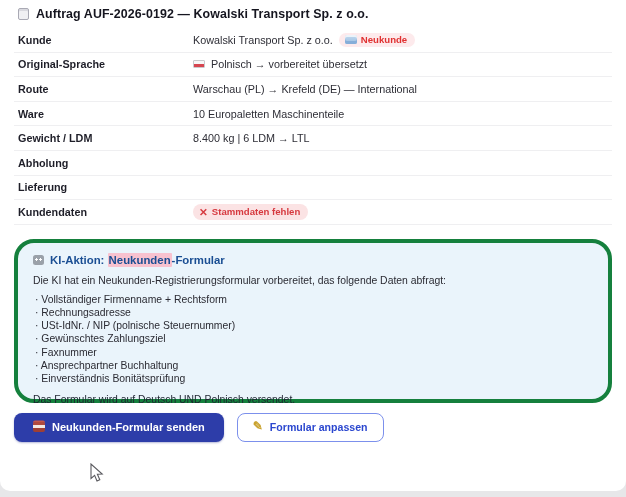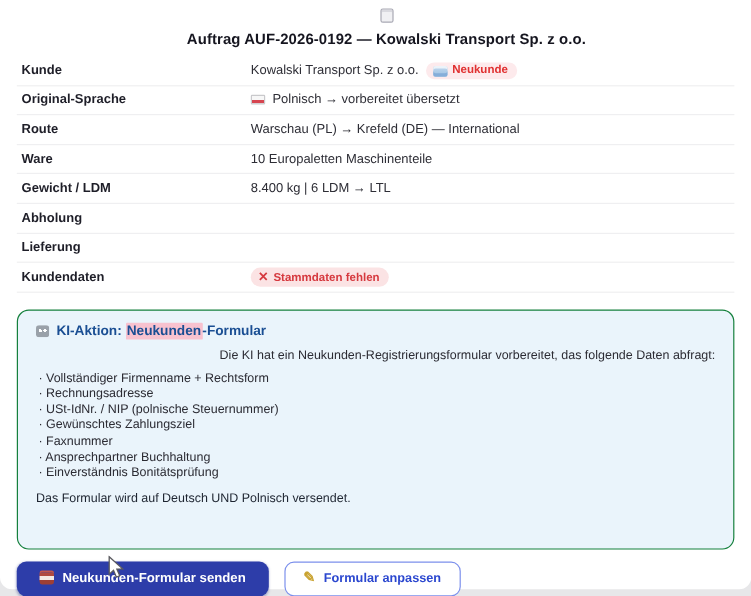--- a/index.html
+++ b/index.html
@@ -1,47 +1,47 @@
 <!DOCTYPE html>
 <html><head>
 <meta charset="utf-8">
 <style>
   * { margin:0; padding:0; box-sizing:border-box; }
   html,body { width:626px; height:497px; overflow:hidden; }
   body { background:#e7e7e9; font-family:"Liberation Sans", sans-serif; -webkit-font-smoothing:antialiased; }
   .page { position:relative; width:626px; height:491px; background:#ffffff; border-radius:0 0 10px 10px; }
 
   
-  .title-bar { display:flex; align-items:center; gap:7px; padding:7px 0 0 18px;flex-direction:column; }
+  .title-bar { display:flex; align-items:center; gap:7px; padding:7px 0 0 18px; }
   .clipboard { width:11px; height:12px; background:#f0f0f3; border:1.6px solid #a9a9b4; border-radius:2px; box-shadow:inset 0 2px 0 #d9d9df; }
   .title-text { font-size:12.4px; font-weight:700; color:#15151f; letter-spacing:.1px; }
 
   
   .table { margin-top:7px; }
   .row { display:flex; align-items:center; height:24.6px; margin:0 14px; padding-left:4px; border-bottom:1px solid #efeff1; }
-  .row-label { width:191px; font-size:10.8px; font-weight:700; color:#1e1e28; flex:none; }
+  .row-label { width:175px; font-size:10.8px; font-weight:700; color:#1e1e28; flex:none; }
   .row-value { font-size:10.8px; color:#2e2e36; display:flex; align-items:center; gap:6px; }
 
-  .badge { display:inline-flex; align-items:flex-end; gap:4px; border-radius:9px; padding:2.5px 8px 2.5px 6px; font-size:9.6px; font-weight:700; line-height:1; }
+  .badge { display:inline-flex; align-items:flex-start; gap:4px; border-radius:9px; padding:2.5px 8px 2.5px 6px; font-size:9.6px; font-weight:700; line-height:1; }
   .badge-pink { background:#fdeaec; color:#e03131; }
   .badge-green { background:#e2f7e8; color:#2f9e44; }
   .badge-red { background:#fbe3e4; color:#d6393f; }
   .idcard { width:12px; height:9px; border-radius:2px; background:linear-gradient(#c3d9ee,#9bbfe2); box-shadow:inset 0 -3px 0 #86aed9, inset 0 2px 0 rgba(255,255,255,.7); }
   .checkbox { width:10px; height:10px; border-radius:2.5px; background:#3bb54a; color:#fff; font-size:8px; font-weight:700; display:flex; align-items:center; justify-content:center; }
   .xmark { color:#d6393f; font-size:10.5px; font-weight:700; line-height:1; }
   .flag-pl { width:12px; height:8px; border-radius:1px; background:linear-gradient(#f7f7f7 50%, #d64550 50%); border:.5px solid #c9c9cc; flex:none; }
 
   
-  .ai-box { margin:14px 14px 0 14px; height:200px; background:#eaf4fb; border:1px solid #15803d; border-radius:10px; padding:11px 15px 10px 15px; }
+  .ai-box { margin:14px 14px 0 14px; height:164px; background:#eaf4fb; border:4px solid #15803d; border-radius:20px; padding:11px 15px 10px 15px; }
   .ai-head { display:flex; align-items:center; gap:6px; margin-bottom:9px; }
   .robot { width:11px; height:10px; border-radius:2.5px; background:#9aa1a9;
            background-image:radial-gradient(circle 1.4px at 3.5px 4.5px,#fff 99%,transparent), radial-gradient(circle 1.4px at 7.5px 4.5px,#fff 99%,transparent); }
   .ai-title { font-size:11.4px; font-weight:700; color:#1a4e93; }
   .hl { background:#f8c2cf; padding:1px 1px; border-radius:1px; }
-  .ai-intro { font-size:10.4px; color:#2b2b33; margin-bottom:7px;text-align:right; }
+  .ai-intro { font-size:10.4px; color:#2b2b33; margin-bottom:7px; }
   .ai-item { font-size:10.4px; color:#2b2b33; line-height:13.2px; padding-left:2px; }
   .ai-item::before { content:"· "; color:#2b2b33; }
   .ai-footer { margin-top:9px; font-size:10.4px; font-weight:400; color:#1d2430; }
 
   
   .actions { display:flex; align-items:center; gap:13px; margin:10px 14px 0 14px; }
   .btn { display:flex; align-items:center; justify-content:center; gap:7px; height:29px; border-radius:8px; cursor:pointer; border:none; font-family:"Liberation Sans", sans-serif; }
   .btn-primary { background:#2d3da9; color:#ffffff; font-size:11px; font-weight:700; padding:0 19px; box-shadow:0 1px 2px rgba(40,50,140,.35); }
   .btn-secondary { background:#ffffff; color:#2b47cf; font-size:10.6px; font-weight:700; padding:0 15px; border:1.5px solid #7c90ec; }
   .send { width:12px; height:10px; border-radius:2px; background:linear-gradient(#b14a3e 30%, #f4e9e2 30%, #f4e9e2 62%, #9e3f35 62%); box-shadow:0 -1.5px 0 #c4564a; }

